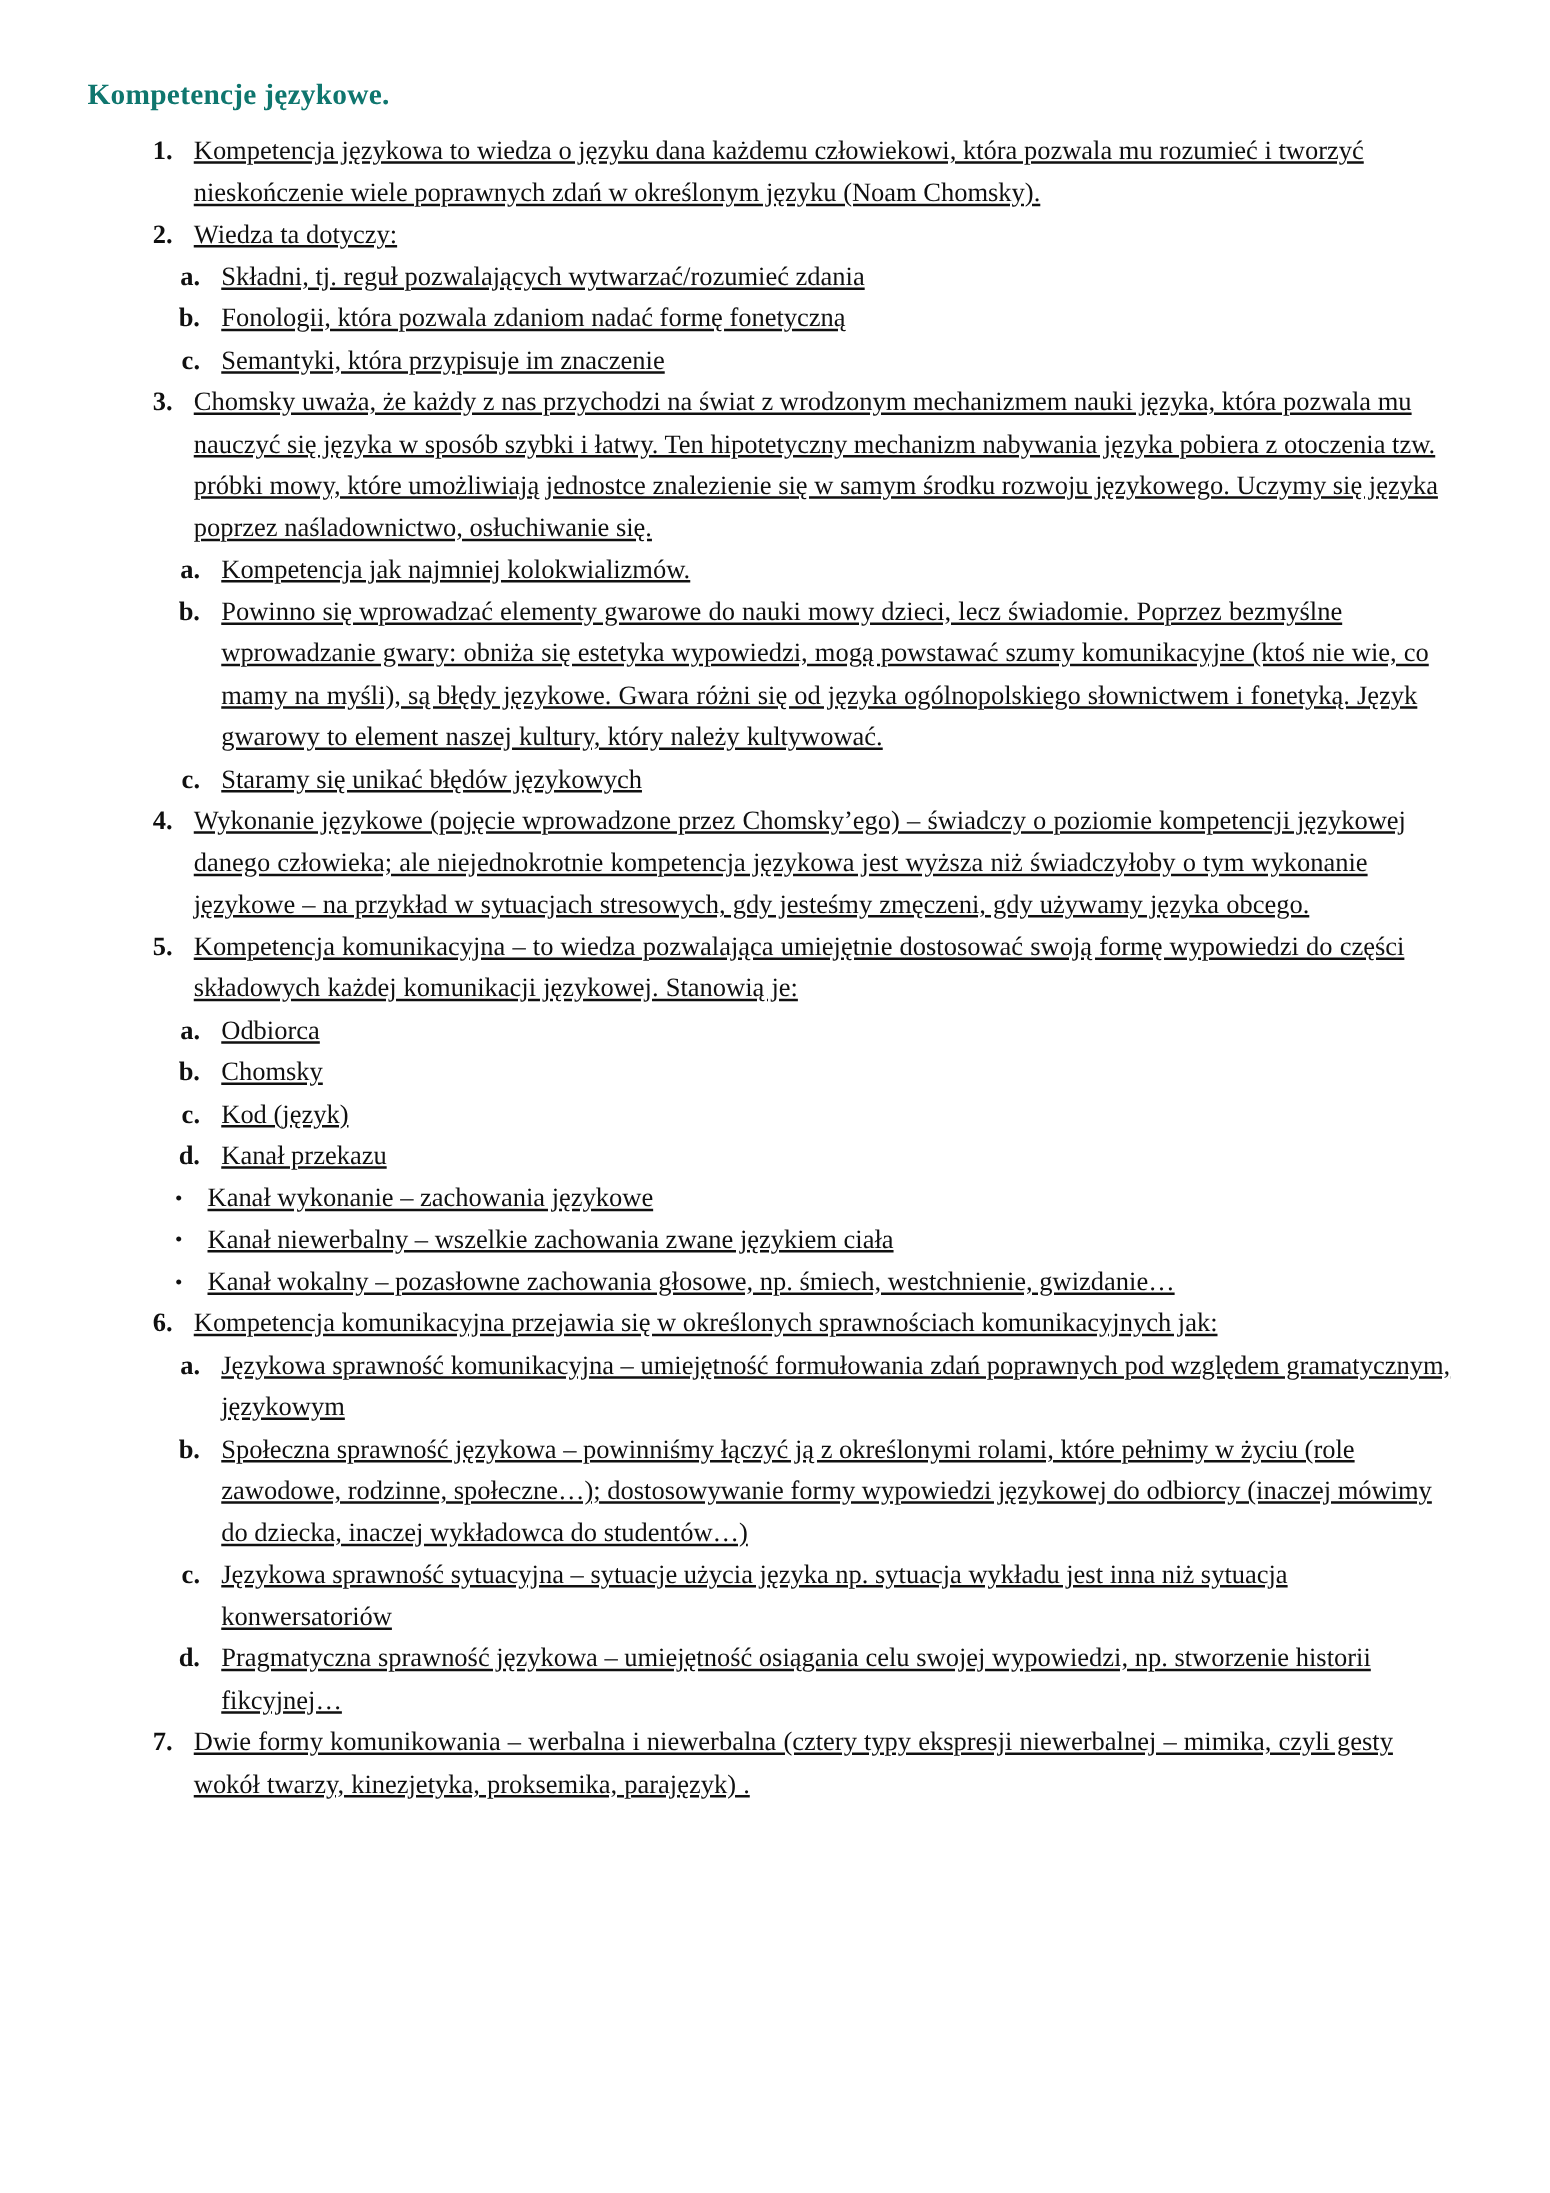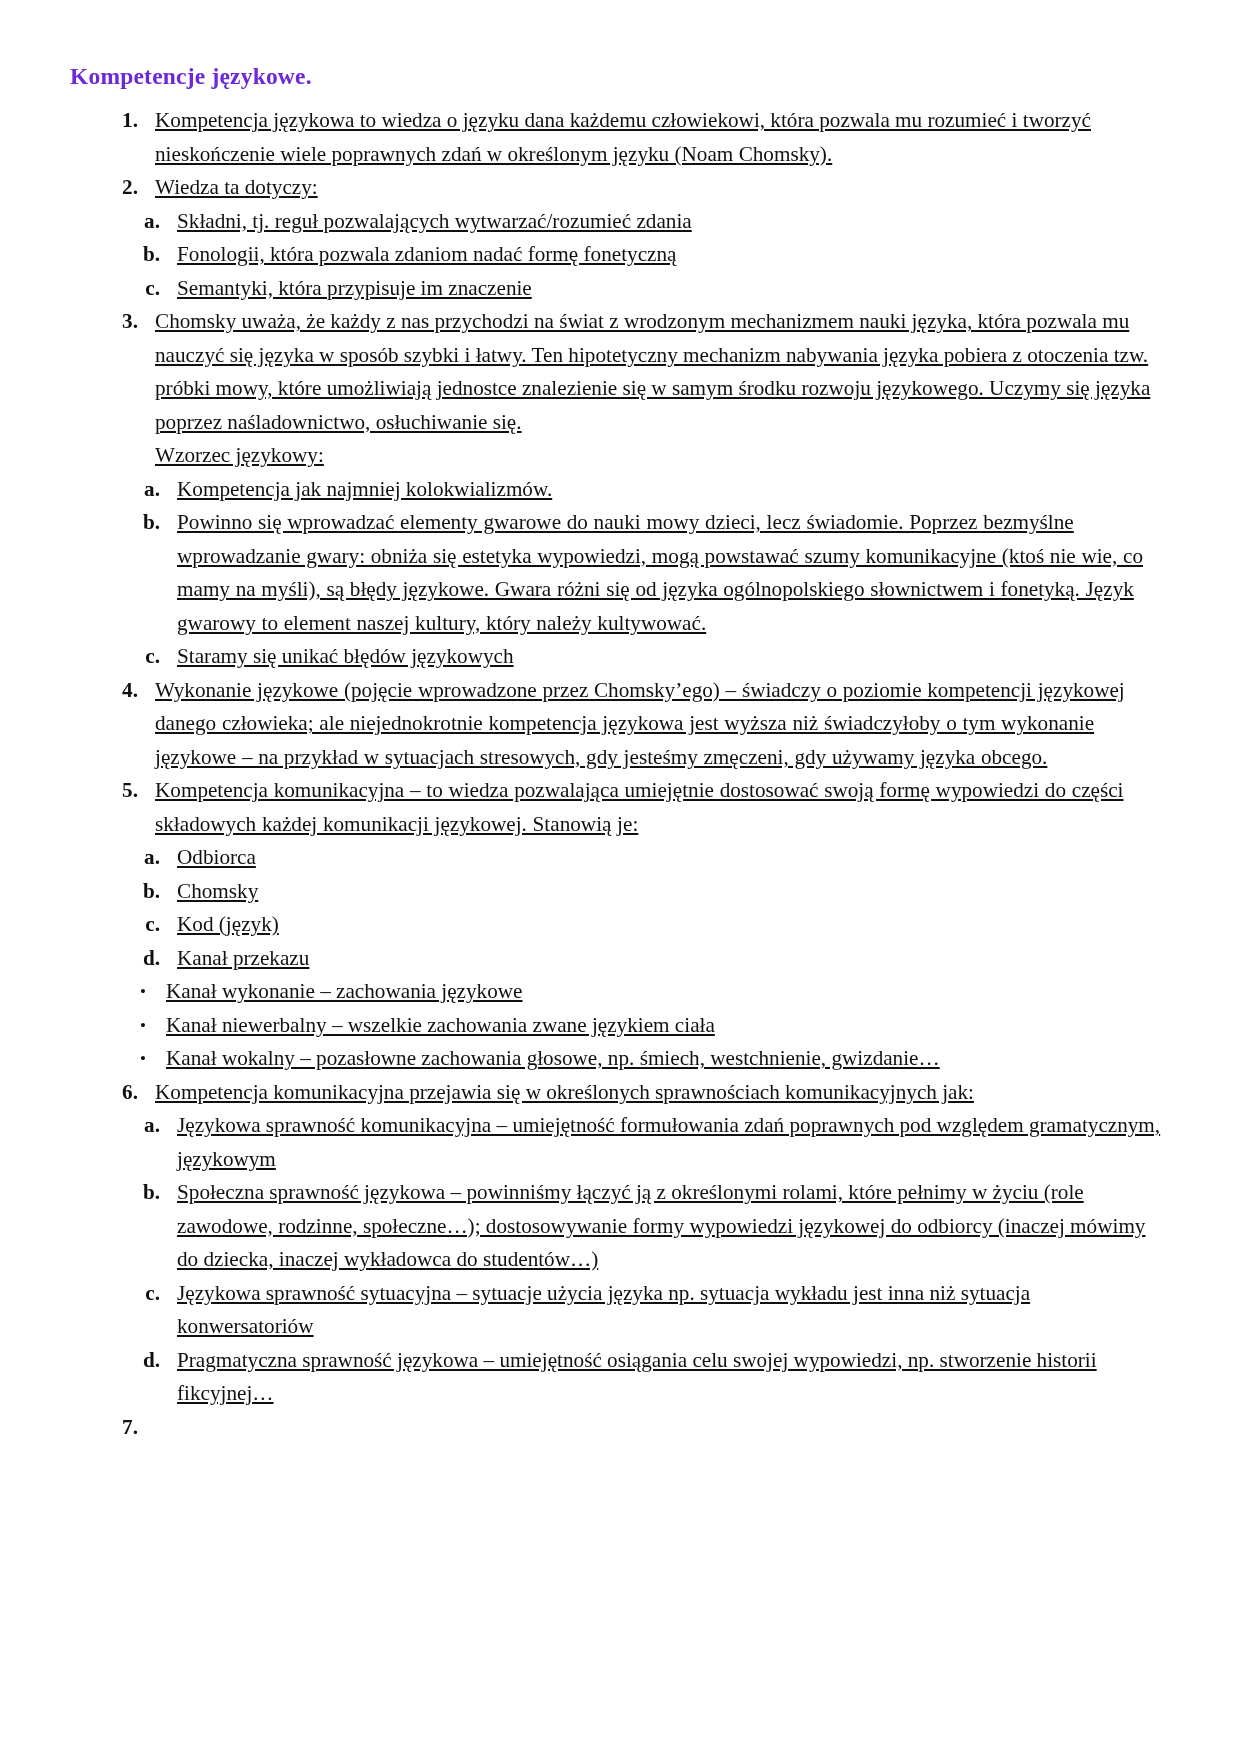--- a/index.html
+++ b/index.html
@@ -17,21 +17,21 @@
   }
   .page {
     position: relative;
     width: 1240px;
     height: 1754px;
     box-sizing: border-box;
     padding: 62px 78px 40px 68px;
     background: #ffffff;
   }
   .doc-title {
-    color: #6d28d9;
+    color: #0f766e;
     font-weight: bold;
     font-size: 23.5px;
     line-height: 1.2;
     letter-spacing: 0.2px;
     margin: 0 0 14px 0;
     padding-left: 2px;
   }
   ol.lvl1 {
     list-style: none;
     margin: 0;
@@ -140,21 +140,20 @@
       </li>
       <li>
         <span class="marker">c.</span>
         <p class="para">Semantyki, która przypisuje im znaczenie</p>
       </li>
     </ol>
 
     <li>
       <span class="marker">3.</span>
       <p class="para">Chomsky uważa, że każdy z nas przychodzi na świat z wrodzonym mechanizmem nauki języka, która pozwala mu nauczyć się języka w sposób szybki i łatwy. Ten hipotetyczny mechanizm nabywania języka pobiera z otoczenia tzw. próbki mowy, które umożliwiają jednostce znalezienie się w samym środku rozwoju językowego. Uczymy się języka poprzez naśladownictwo, osłuchiwanie się.</p>
-      <p class="para">Wzorzec językowy:</p>
     </li>
     <ol class="lvl2">
       <li>
         <span class="marker">a.</span>
         <p class="para">Kompetencja jak najmniej kolokwializmów.</p>
       </li>
       <li>
         <span class="marker">b.</span>
         <p class="para loose">Powinno się wprowadzać elementy gwarowe do nauki mowy dzieci, lecz świadomie. Poprzez bezmyślne wprowadzanie gwary: obniża się estetyka wypowiedzi, mogą powstawać szumy komunikacyjne (ktoś nie wie, co mamy na myśli), są błędy językowe. Gwara różni się od języka ogólnopolskiego słownictwem i fonetyką. Język gwarowy to element naszej kultury, który należy kultywować.</p>
       </li>
@@ -224,17 +223,18 @@
         <p class="para">Językowa sprawność sytuacyjna – sytuacje użycia języka np. sytuacja wykładu jest inna niż sytuacja konwersatoriów</p>
       </li>
       <li>
         <span class="marker">d.</span>
         <p class="para">Pragmatyczna sprawność językowa – umiejętność osiągania celu swojej wypowiedzi, np. stworzenie historii fikcyjnej…</p>
       </li>
     </ol>
 
     <li>
       <span class="marker">7.</span>
+      <p class="para loose">Dwie formy komunikowania – werbalna i niewerbalna (cztery typy ekspresji niewerbalnej – mimika, czyli gesty wokół twarzy, kinezjetyka, proksemika, parajęzyk) .</p>
     </li>
 
   </ol>
 
 </div>
 
 </body></html>

